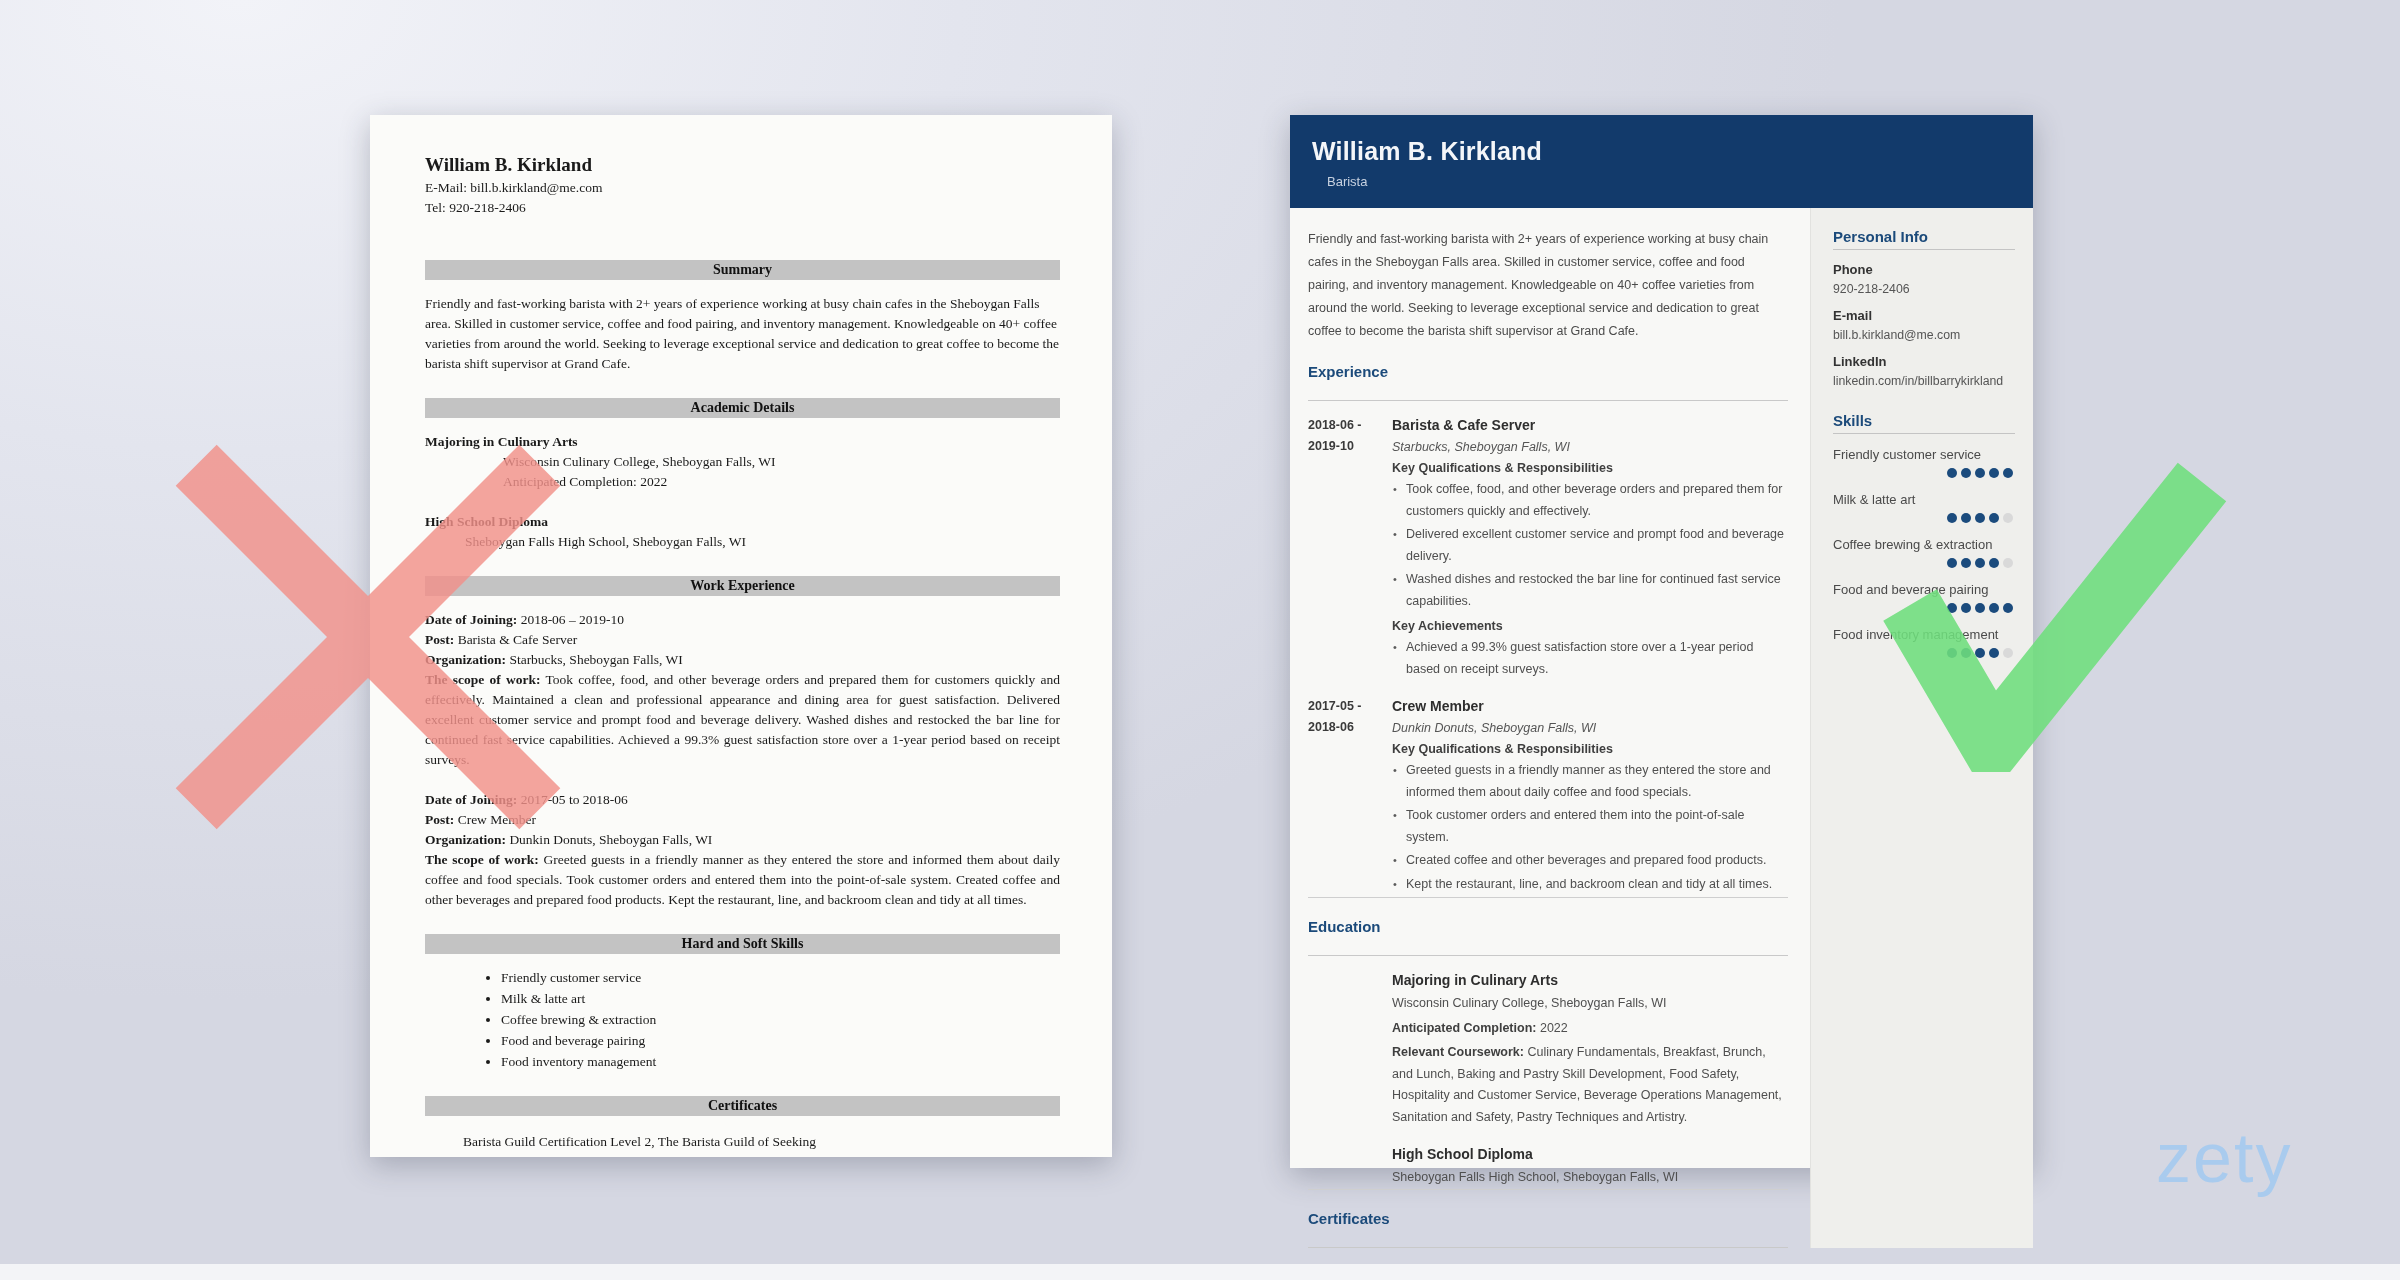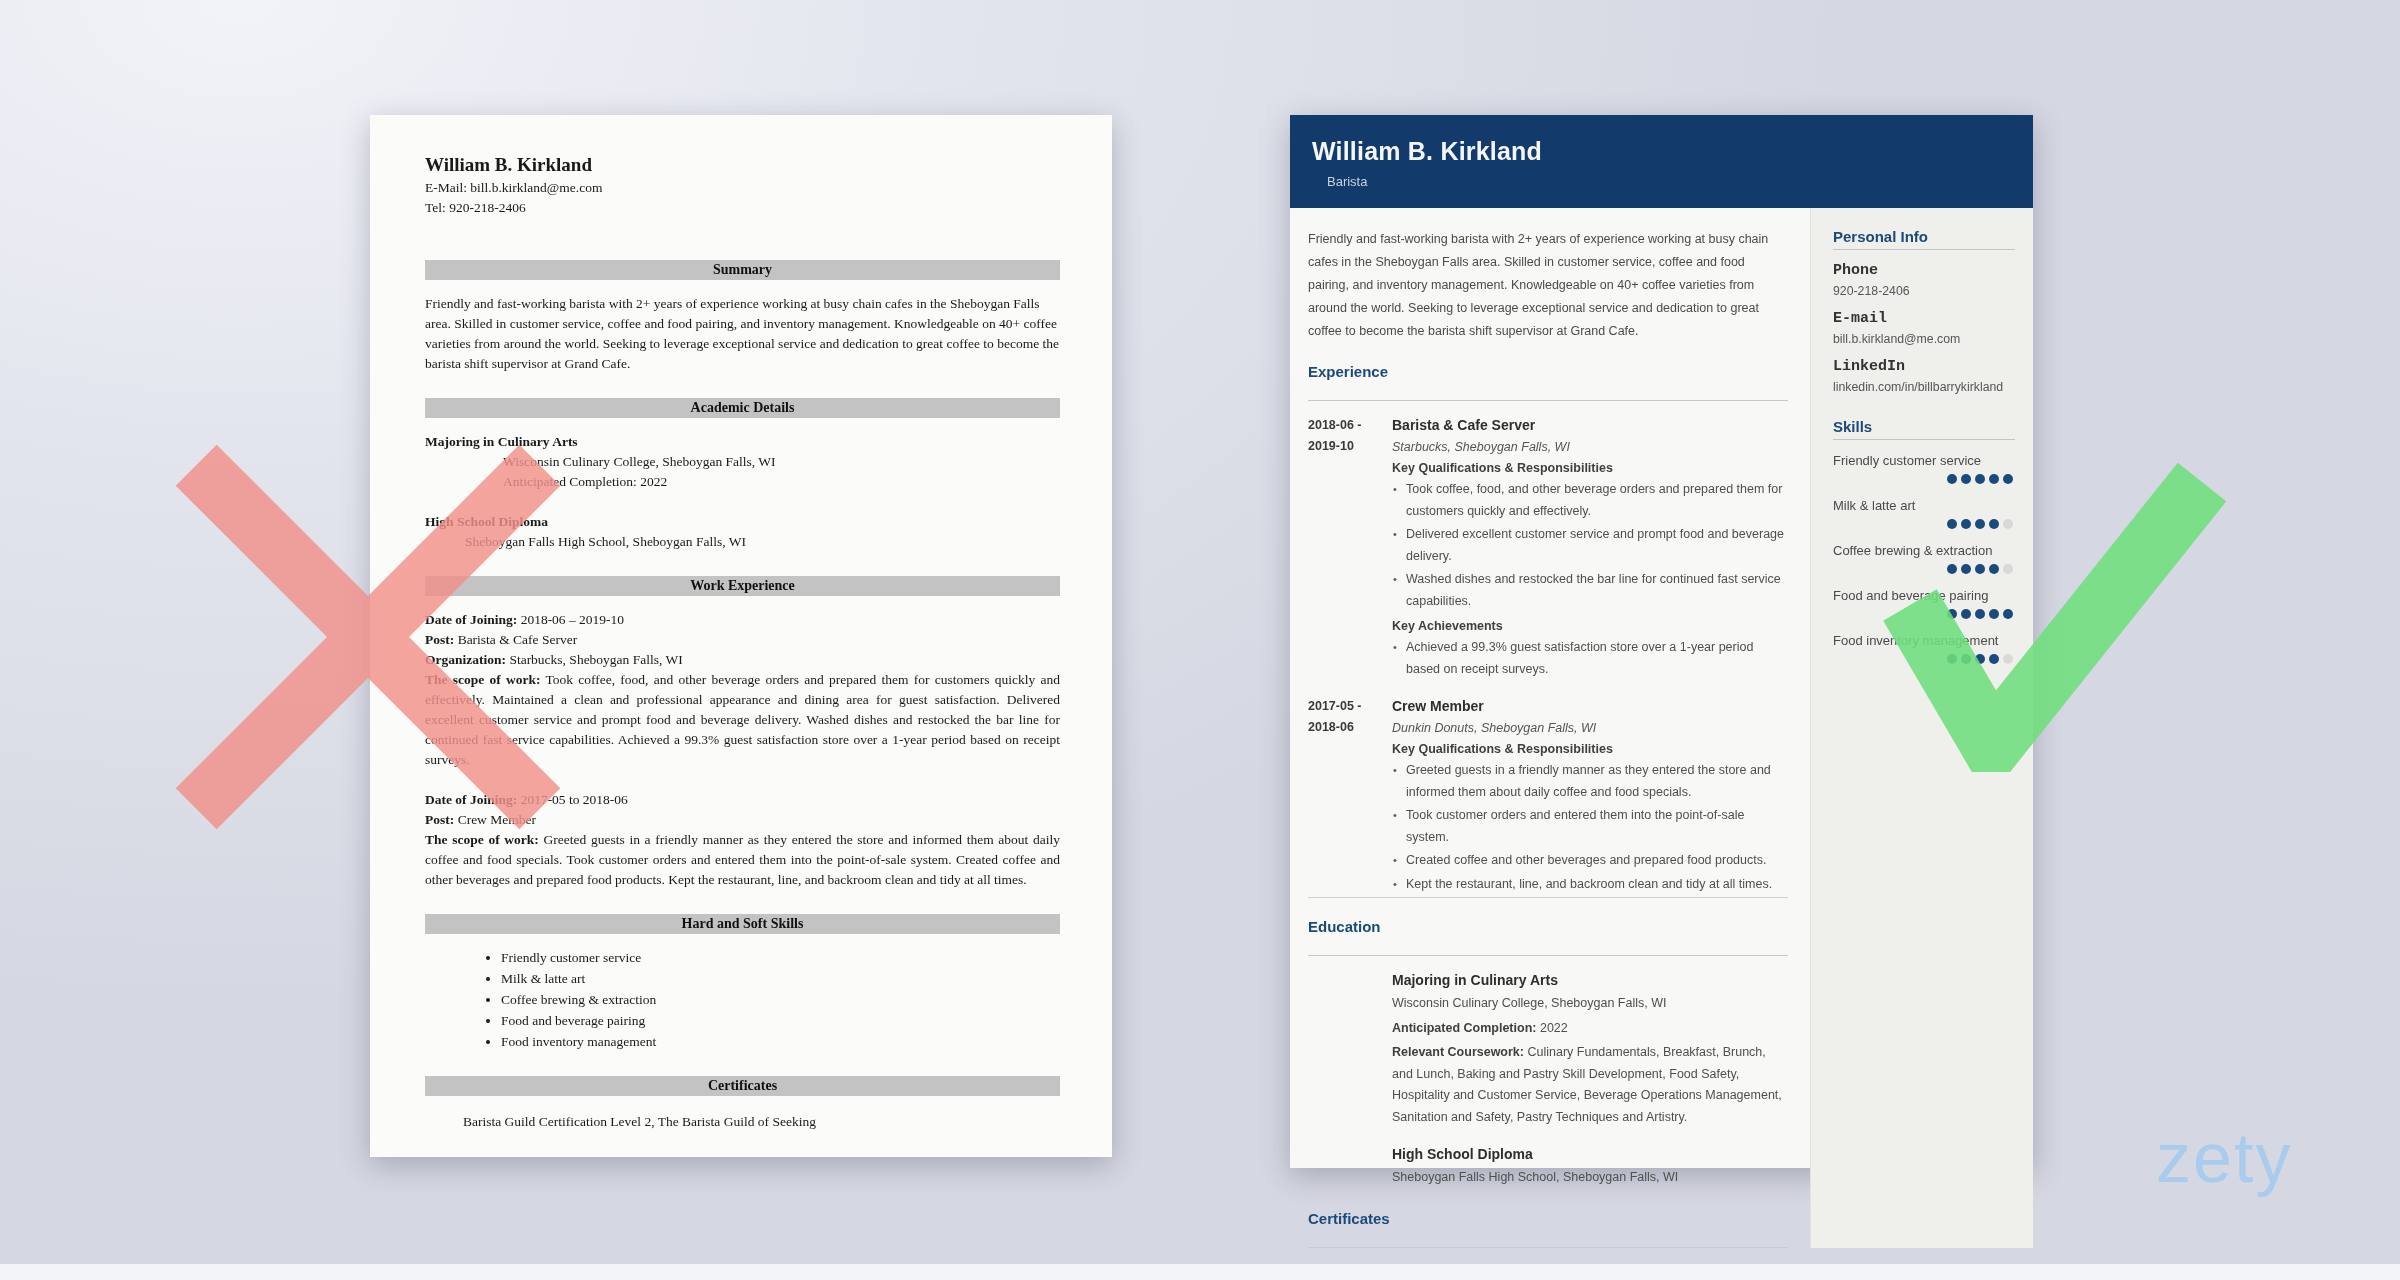--- a/index.html
+++ b/index.html
@@ -76,21 +76,21 @@
   .eline{font-size:12.5px;color:#4f4f4f;line-height:21.5px;margin:3px 0 0 0;}
   .eline b{color:#3f3f3f;}
   .edu-gap{margin-top:16px;}
 
   
   h3.side-title{
     font-size:15px;color:var(--heading_navy,#1b4a7a);margin:0;font-weight:bold;
     border-bottom:1px solid #c4c4c4;padding-bottom:4px;
   }
   h3.side-title.skills{margin-top:24px;}
-  .pi-label{font-size:15px;font-weight:bold;color:#333;margin:12px 0 0 0;font-family:Liberation Mono, monospace;}
+  .pi-label{font-size:13px;font-weight:bold;color:#333;margin:12px 0 0 0;}
   .pi-value{font-size:12.3px;color:#555;margin:5px 0 0 0;}
   .skill-row{margin-top:13px;}
   .skill-label{font-size:13px;color:#4a4a4a;margin:0;}
   .dots{text-align:right;margin:6px 2px 0 0;height:11px;}
   .dot{display:inline-block;width:10px;height:10px;border-radius:50%;background:var(--dot_empty,#d9d9d9);margin-left:4px;vertical-align:top;}
   .dot.filled{background:var(--dot_filled,#1b4b7d);}
 
   
   .check{position:absolute;left:1872px;top:460px;opacity:.88;}
 
@@ -122,20 +122,21 @@
     <div class="gray-bar">Work Experience</div>
     <div class="lp-job">
       <p class="lp-line"><b>Date of Joining:</b> <span>2018-06 – 2019-10</span></p>
       <p class="lp-line"><b>Post:</b> <span>Barista &amp; Cafe Server</span></p>
       <p class="lp-line"><b>Organization:</b> <span>Starbucks, Sheboygan Falls, WI</span></p>
       <p class="lp-para justify"><b>The scope of work:</b> <span>Took coffee, food, and other beverage orders and prepared them for customers quickly and effectively. Maintained a clean and professional appearance and dining area for guest satisfaction. Delivered excellent customer service and prompt food and beverage delivery. Washed dishes and restocked the bar line for continued fast service capabilities. Achieved a 99.3% guest satisfaction store over a 1-year period based on receipt surveys.</span></p>
     </div>
     <div class="lp-job">
       <p class="lp-line"><b>Date of Joining:</b> <span>2017-05 to 2018-06</span></p>
       <p class="lp-line"><b>Post:</b> <span>Crew Member</span></p>
+      <p class="lp-line"><b>Organization:</b> <span>Dunkin Donuts, Sheboygan Falls, WI</span></p>
       <p class="lp-para justify"><b>The scope of work:</b> <span>Greeted guests in a friendly manner as they entered the store and informed them about daily coffee and food specials. Took customer orders and entered them into the point-of-sale system. Created coffee and other beverages and prepared food products. Kept the restaurant, line, and backroom clean and tidy at all times.</span></p>
     </div>
 
     <div class="gray-bar">Hard and Soft Skills</div>
     <ul class="lp-skills">
       <li>Friendly customer service</li>
       <li>Milk &amp; latte art</li>
       <li>Coffee brewing &amp; extraction</li>
       <li>Food and beverage pairing</li>
       <li>Food inventory management</li>

